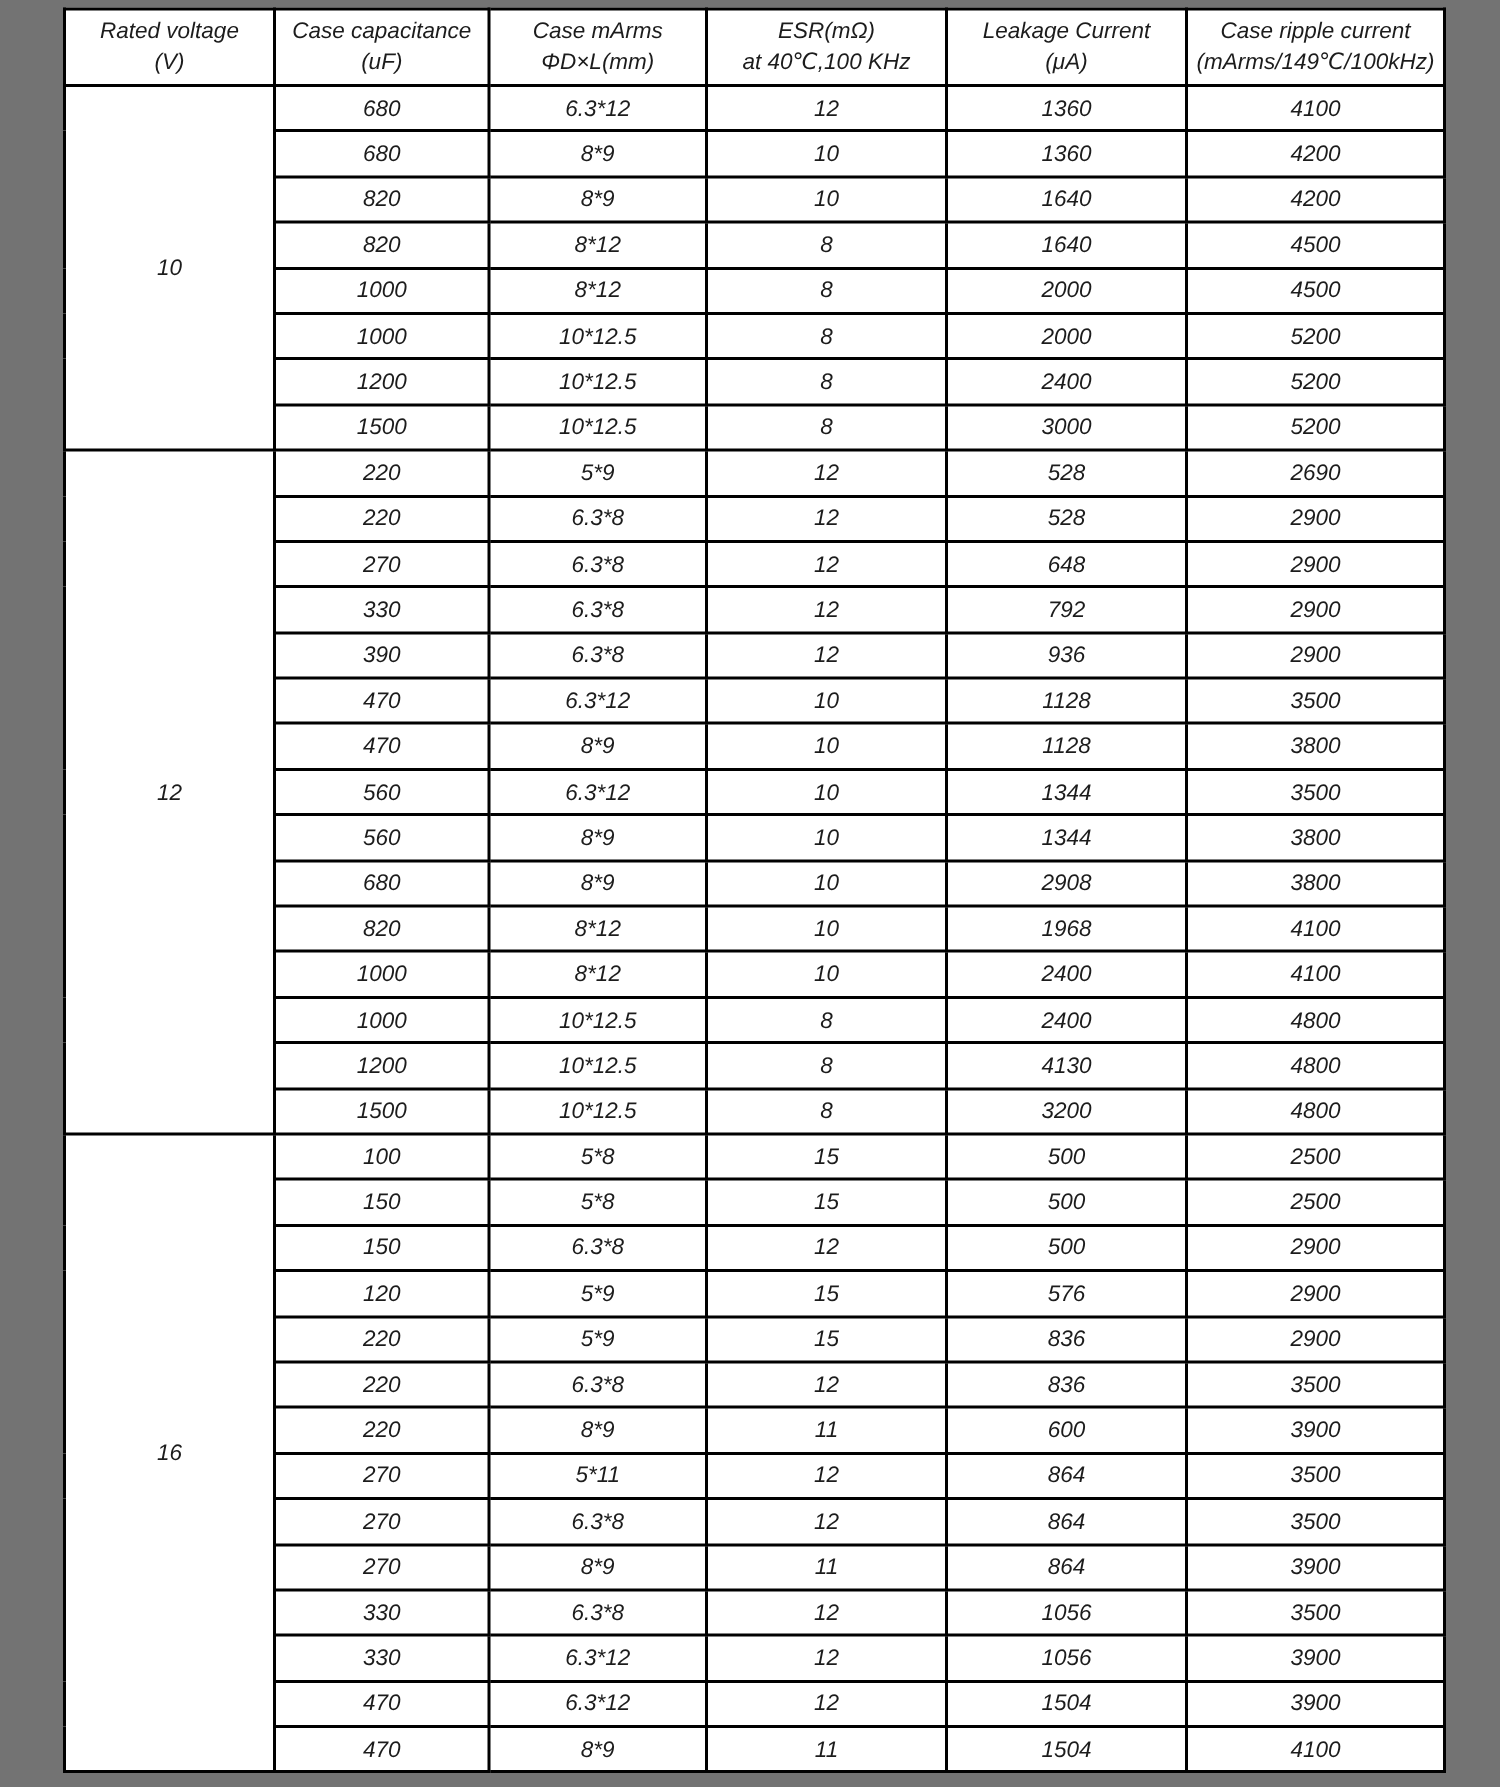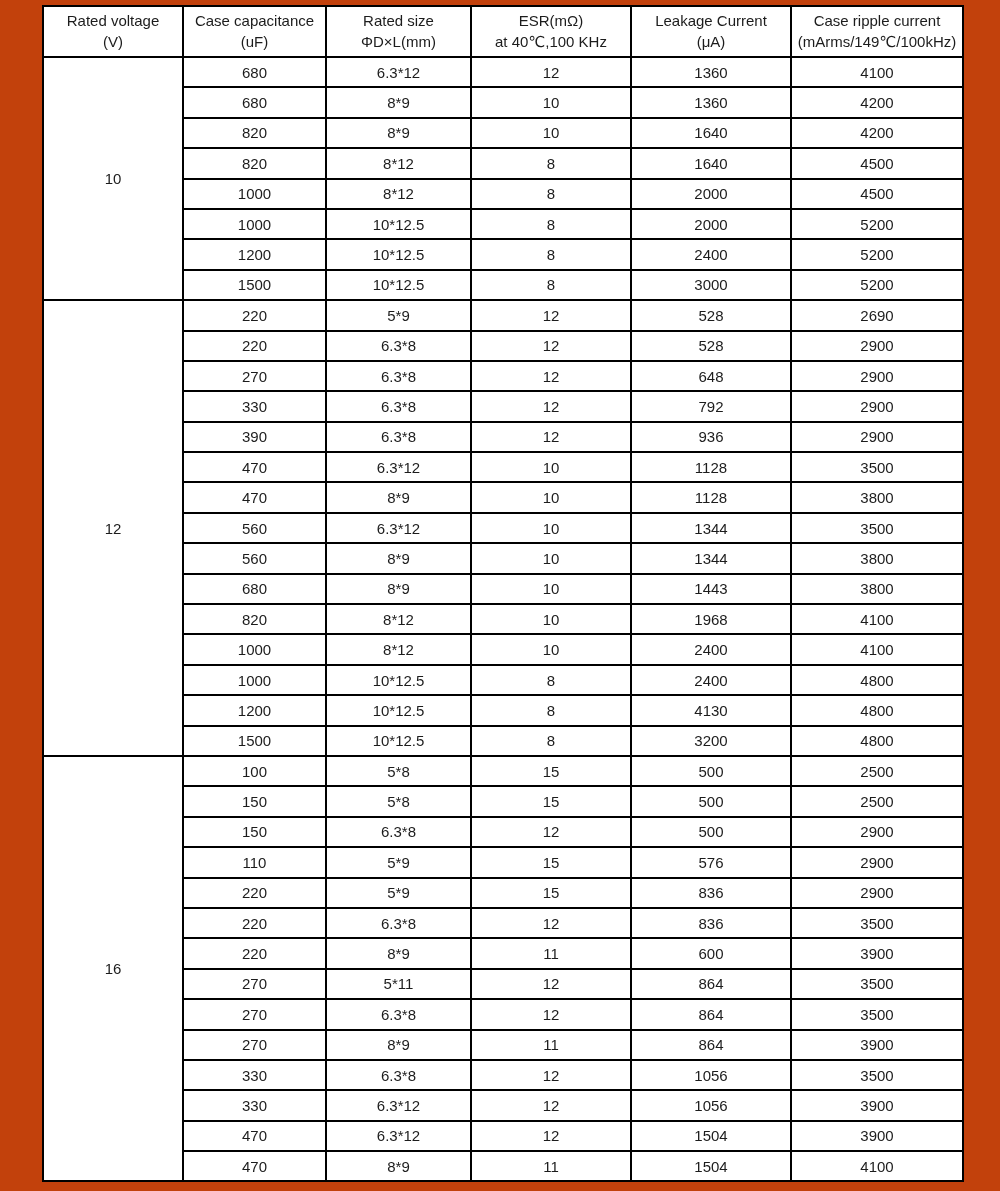--- a/index.html
+++ b/index.html
@@ -5,23 +5,24 @@
   html, body {
     margin: 0;
     padding: 0;
     background: #ffffff;
     font-family: "Liberation Sans", "DejaVu Sans", sans-serif;
     color: #1c1c1c;
   }
   .page {
     width: 1000px;
     height: 1191px;
-    background: #c2410c;
+    background: #737373;
     box-sizing: border-box;
     padding-top: 5px;
+    font-style: italic;
   }
   table.spec-table {
     border-collapse: collapse;
     table-layout: fixed;
     width: 920px;
     margin-left: 42px;
     background: #ffffff;
   }
   table.spec-table th,
   table.spec-table td {
@@ -69,21 +70,21 @@
       <tr>
         <th>
           <div>Rated voltage</div>
           <div>(V)</div>
         </th>
         <th>
           <div>Case capacitance</div>
           <div>(uF)</div>
         </th>
         <th>
-          <div>Rated  size</div>
+          <div>Case  mArms</div>
           <div>ΦD×L(mm)</div>
         </th>
         <th>
           <div>ESR(mΩ)</div>
           <div>at 40℃,100 KHz</div>
         </th>
         <th>
           <div>Leakage Current</div>
           <div>(μA)</div>
         </th>
@@ -212,21 +213,21 @@
           <td>560</td>
           <td>8*9</td>
           <td>10</td>
           <td>1344</td>
           <td>3800</td>
         </tr>
         <tr>
           <td>680</td>
           <td>8*9</td>
           <td>10</td>
-          <td>1443</td>
+          <td>2908</td>
           <td>3800</td>
         </tr>
         <tr>
           <td>820</td>
           <td>8*12</td>
           <td>10</td>
           <td>1968</td>
           <td>4100</td>
         </tr>
         <tr>
@@ -273,21 +274,21 @@
           <td>2500</td>
         </tr>
         <tr>
           <td>150</td>
           <td>6.3*8</td>
           <td>12</td>
           <td>500</td>
           <td>2900</td>
         </tr>
         <tr>
-          <td>110</td>
+          <td>120</td>
           <td>5*9</td>
           <td>15</td>
           <td>576</td>
           <td>2900</td>
         </tr>
         <tr>
           <td>220</td>
           <td>5*9</td>
           <td>15</td>
           <td>836</td>

